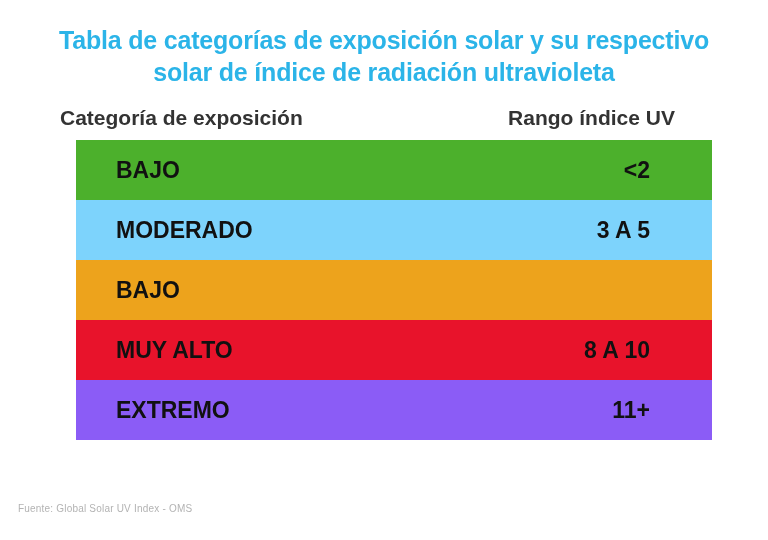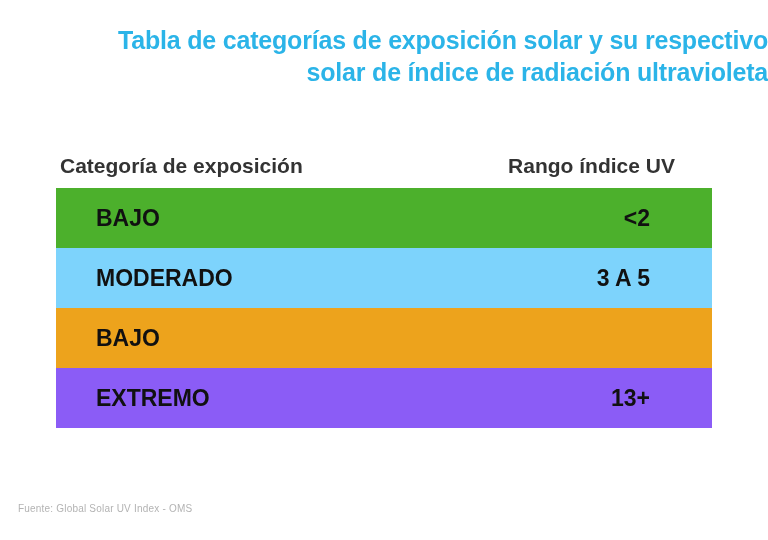--- a/index.html
+++ b/index.html
@@ -13,61 +13,61 @@
     font-family: "Liberation Sans", sans-serif;
     overflow: hidden;
   }
   .page {
     position: relative;
     width: 768px;
     height: 540px;
     box-sizing: border-box;
   }
   .title {
-    text-align: right;
+    text-align: center;
     color: #2bb4e8;
     font-weight: bold;
     font-size: 25px;
     line-height: 32px;
     padding-top: 24px;
     letter-spacing: -0.2px;
   }
   .title-line {
     display: block;
   }
   .table-wrap {
     margin: 0 auto;
     width: 656px;
     padding-top: 18px;
   }
   .head-row {
     display: flex;
     align-items: baseline;
     padding: 0 0 10px 0;
-    margin-top: 48px;
   }
   .head-cat {
     flex: 0 0 415px;
     color: #333333;
     font-weight: bold;
     font-size: 21px;
     padding-left: 4px;
   }
   .head-uv {
     flex: 1;
     text-align: center;
     color: #333333;
     font-weight: bold;
     font-size: 21px;
     padding-right: 4px;
   }
   .row {
     display: flex;
     align-items: center;
     height: 60px;
+    margin-left: 20px;
   }
   .cell-cat {
     flex: 0 0 415px;
     color: #111111;
     font-weight: bold;
     font-size: 23px;
     padding-left: 40px;
     box-sizing: border-box;
   }
   .cell-uv {
@@ -112,23 +112,27 @@
 
     <div class="row" style="background:#7dd3fc">
       <div class="cell-cat">MODERADO</div>
       <div class="cell-uv">3 A 5</div>
     </div>
 
     <div class="row" style="background:#eda31c">
       <div class="cell-cat">BAJO</div>
     </div>
 
+    <div class="row" style="background:#e8132b">
+      <div class="cell-cat">MUY ALTO</div>
+      <div class="cell-uv">8 A 10</div>
+    </div>
 
     <div class="row" style="background:#8b5cf6">
       <div class="cell-cat">EXTREMO</div>
-      <div class="cell-uv">13+</div>
+      <div class="cell-uv">11+</div>
     </div>
 
   </div>
 
   <div class="source">Fuente: Global Solar UV Index - OMS</div>
 
 </div>
 
 </body></html>

